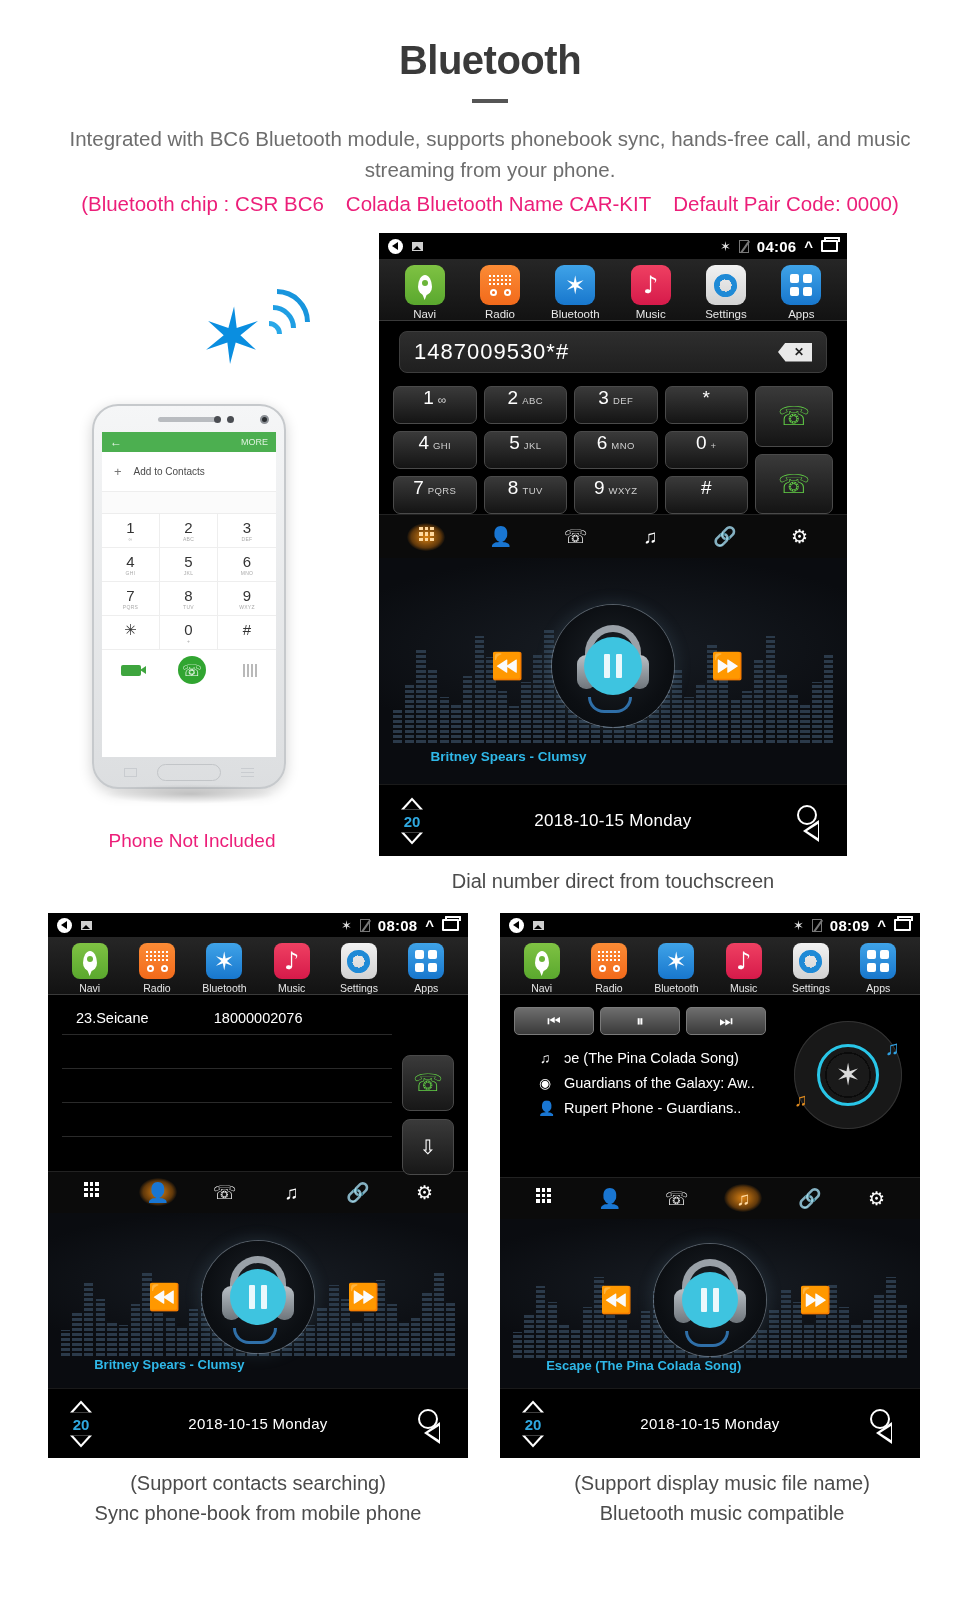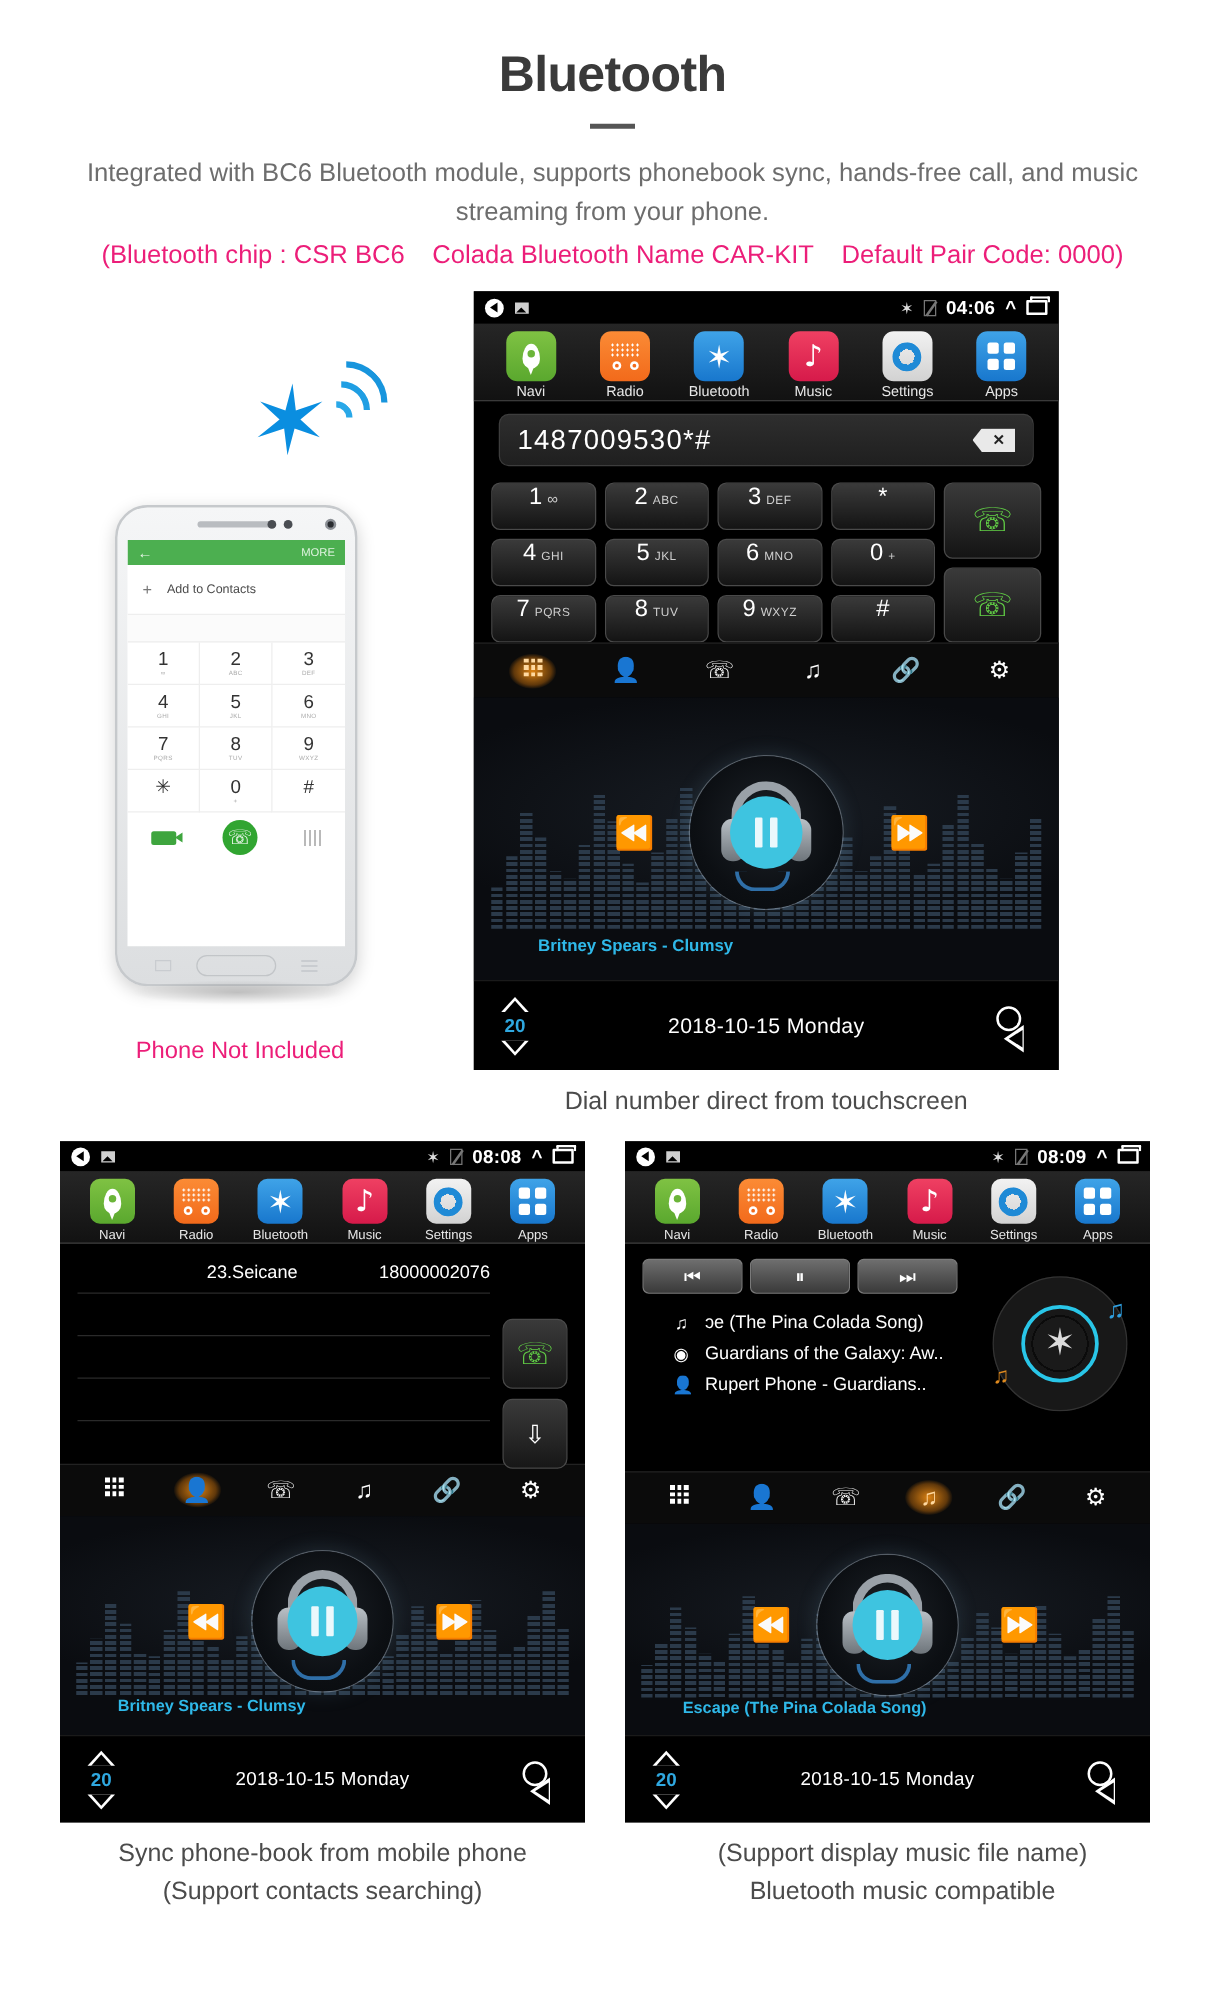--- a/index.html
+++ b/index.html
@@ -328,21 +328,21 @@
   
   .searchrow{flex:none;padding:10px 14px 0;display:flex;gap:9px;}
   .searchbox{flex:1;height:38px;border-radius:7px;background:#262626;border:1px solid #3a3a3a;
     display:flex;align-items:center;padding:0 14px;color:#8f8f8f;font-size:16px;position:relative;}
   .searchbox::before{content:"";position:absolute;left:10px;top:8px;width:1px;height:22px;background:#9a9a9a;}
   .sidebtns{position:absolute;right:14px;top:60px;width:52px;display:flex;flex-direction:column;gap:8px;}
   .sbtn{height:56px;border-radius:8px;background:linear-gradient(#3a3a3a,#171717);border:1px solid #4a4a4a;
     display:flex;align-items:center;justify-content:center;color:#62d146;font-size:24px;}
   .sbtn.save{color:#fff;font-size:20px;}
   .contactlist{flex:1;padding:6px 14px 0;margin-right:62px;}
-  .crow{height:34px;display:flex;align-items:center;border-bottom:1px solid #2a2a2a;color:#fff;font-size:14.5px;justify-content:flex-end;}
+  .crow{height:34px;display:flex;align-items:center;border-bottom:1px solid #2a2a2a;color:#fff;font-size:14.5px;}
   .crow .cname{width:46%;padding-left:14px;}
   .crow.empty{color:transparent;}
 
   
   .btmusic{flex:1;position:relative;padding:12px 14px 0;}
   .transport{display:flex;gap:6px;}
   .tbtn{width:80px;height:28px;border-radius:5px;
     background:linear-gradient(#6e6e6e,#3a3a3a);border:1px solid #7a7a7a;
     display:flex;align-items:center;justify-content:center;color:#fff;font-size:15px;}
   .metalist{margin-top:10px;}
@@ -855,22 +855,22 @@
       <span class="tri-up"></span>
       <span class="volnum">20</span>
       <span class="tri-dn"></span>
     </div>
     <div class="datetext">2018-10-15  Monday</div>
     <div class="homecircle"></div>
     <div class="backtri"></div>
   </div>
 </div>
 <div class="cap cap-left">
+  <div>(Support contacts searching)</div>
   <div>Sync phone-book from mobile phone</div>
-  <div>(Support contacts searching)</div>
 </div>
 
 <div class="unit right">
   <div class="statusbar">
     <span class="sb-vol"></span>
     <span class="sb-img"></span>
     <span class="sb-right">
       <span class="sb-bt">✶</span>
       <span class="sb-sim"></span>
       <span class="sb-time">08:09</span>

